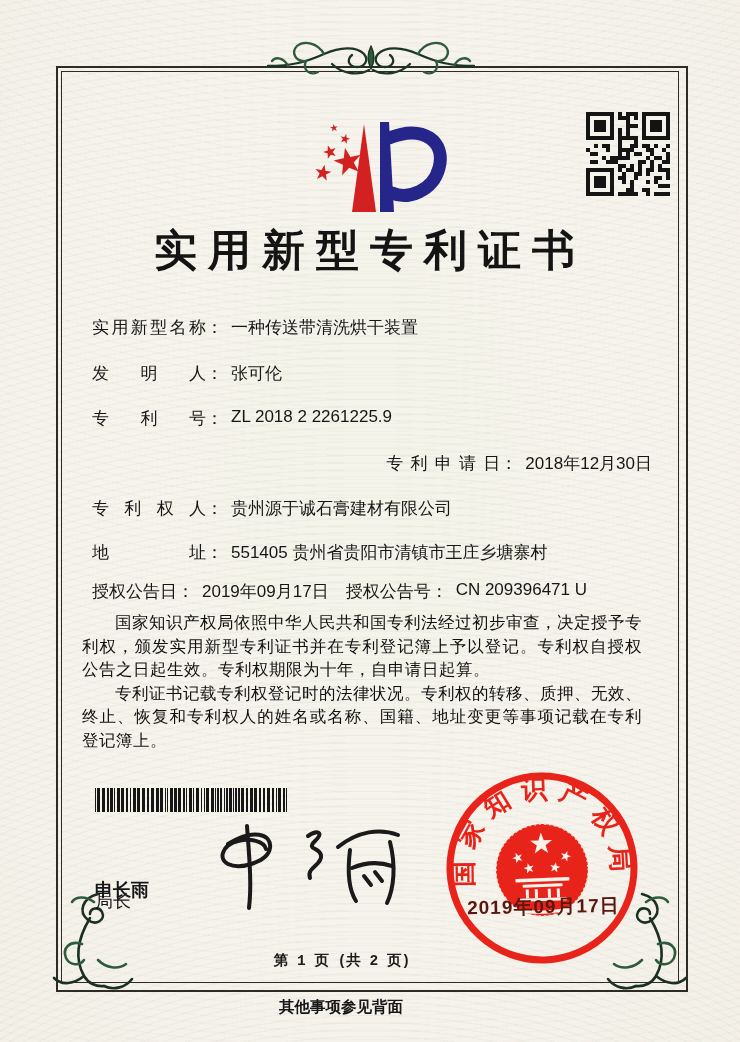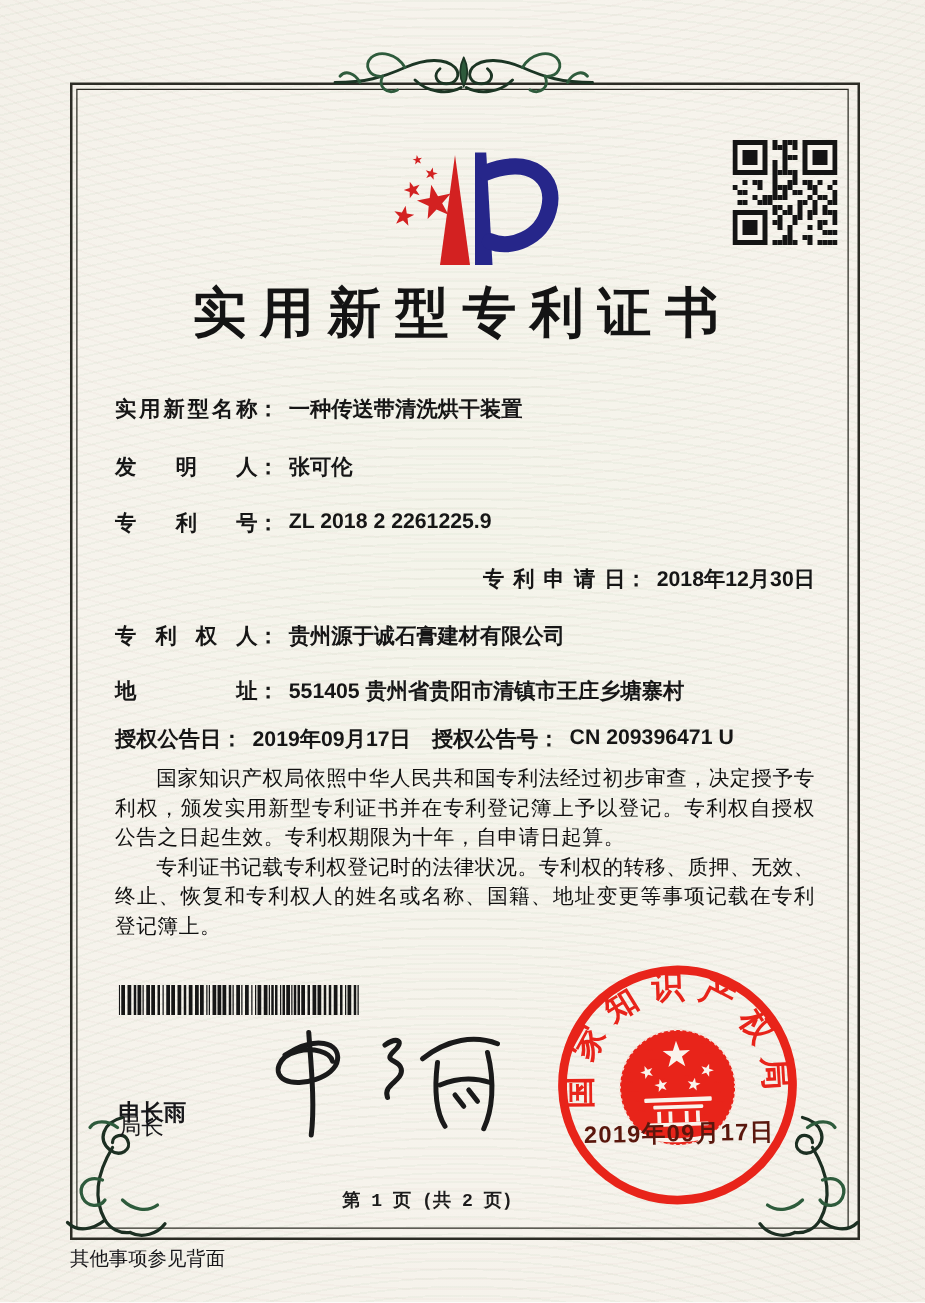--- a/index.html
+++ b/index.html
@@ -11,41 +11,41 @@
                    repeating-radial-gradient(circle at 50% -60%, rgba(200,150,150,.05) 0 1.5px, transparent 1.5px 8px);}
   .frame-outer{position:absolute;left:56px;top:66px;width:628px;height:922px;border:2.5px solid #2c2c25;}
   .frame-inner{position:absolute;left:61px;top:71px;width:616px;height:910px;border:1.3px solid #2c2c25;}
   .orn{position:absolute;pointer-events:none;}
   .cert-number{position:absolute;left:76px;top:102px;font-size:17px;font-weight:600;color:#19191a;
         letter-spacing:3px;font-family:"Liberation Serif",serif;}
   .logo{position:absolute;left:296px;top:108px;width:162px;height:110px;}
   .qr{position:absolute;left:586px;top:112px;width:84px;height:84px;}
   .title{position:absolute;left:56px;top:222px;width:628px;text-align:center;font-size:43px;font-weight:700;
         color:#141414;letter-spacing:11px;font-family:"Liberation Serif",serif;}
-  .field-row{position:absolute;left:92px;width:560px;font-size:17px;font-weight:700;color:#161616;
+  .field-row{position:absolute;left:92px;width:560px;font-size:17px;font-weight:400;color:#161616;
         white-space:nowrap;display:flex;}
   .field-label{display:inline-block;width:114px;text-align:justify;text-align-last:justify;}
   .colon{display:inline-block;margin-right:8px;}
   .grant-pair{display:flex;}
   .grant-pair + .grant-pair{margin-left:17px;}
-  .paragraphs{position:absolute;left:92px;top:611px;width:560px;font-size:16.5px;line-height:23.5px;
+  .paragraphs{position:absolute;left:82px;top:611px;width:560px;font-size:16.5px;line-height:23.5px;
         color:#101010;font-family:"Liberation Serif",serif;text-align:justify;letter-spacing:.5px;}
   .paragraphs p{margin:0;text-indent:2em;}
   .barcode{position:absolute;left:95px;top:788px;width:196px;height:24px;}
   .signer-title{position:absolute;left:95px;top:845px;font-size:18px;font-weight:400;color:#17171a;margin-top:44px;}
   .signer-name{position:absolute;left:95px;top:878px;font-size:18px;font-weight:700;color:#17171a;}
   .signature{position:absolute;left:198px;top:814px;width:205px;height:102px;}
   .seal{position:absolute;left:442px;top:768px;width:200px;height:200px;transform:rotate(-2deg);}
   .seal svg{position:absolute;inset:0;opacity:.93;}
   .seal-date{position:absolute;left:0px;top:126px;width:200px;text-align:center;font-size:19px;font-weight:700;
         color:#5a170d;letter-spacing:1px;transform:rotate(1deg);}
   .page-indicator{position:absolute;left:56px;top:951px;width:572px;text-align:center;font-size:14.5px;
         color:#1c1c1c;font-weight:600;font-family:Liberation Mono, monospace;}
-  .back-note{position:absolute;left:56px;top:997px;width:570px;font-size:15.5px;
-        color:#17171a;font-weight:400;}
+  .back-note{position:absolute;left:56px;top:997px;width:570px;text-align:center;font-size:15.5px;
+        color:#17171a;font-weight:700;}
 </style>
 </head>
 <body>
 
 <div class="page">
 
   <div class="frame-outer"></div>
   <div class="frame-inner"></div>
 
   <svg class="orn" style="left:264px;top:34px;width:214px;height:60px;" viewBox="0 0 214 60">

